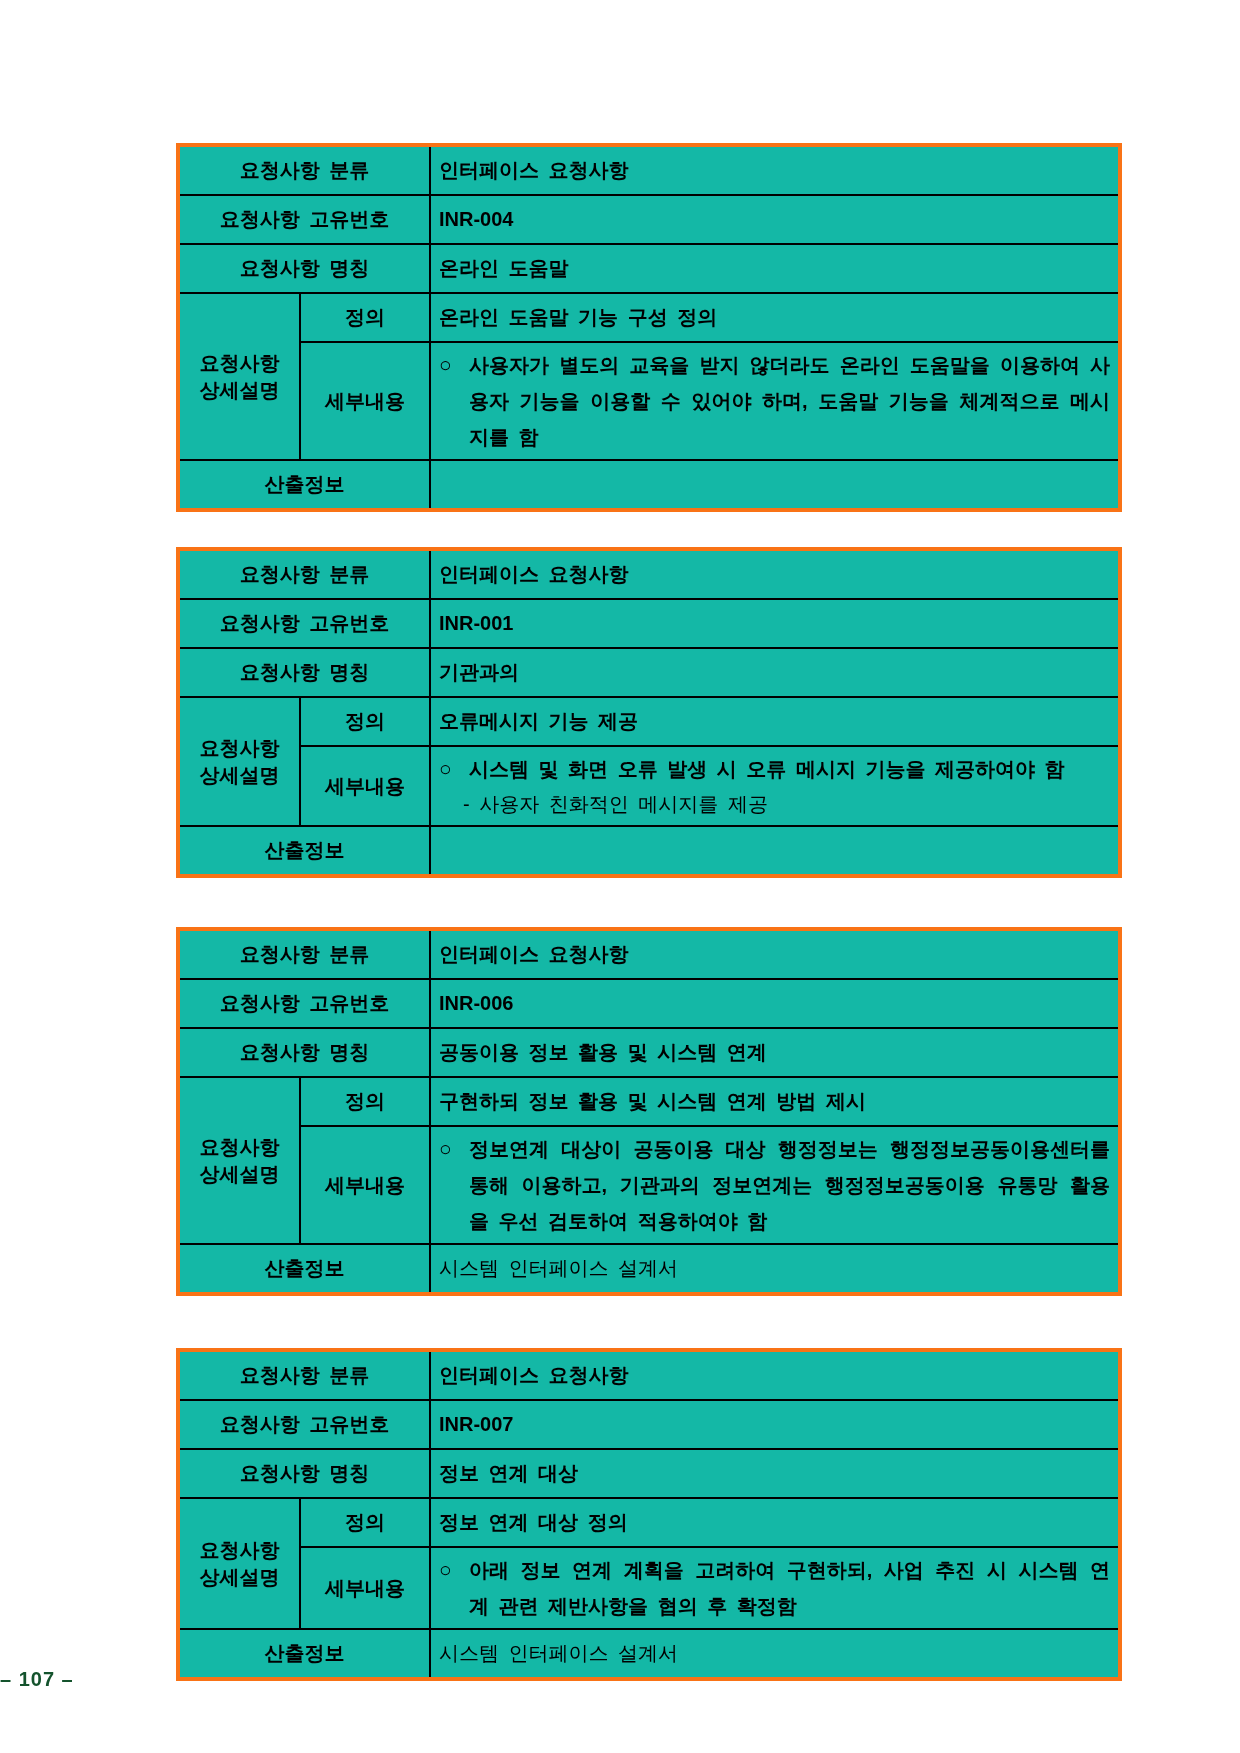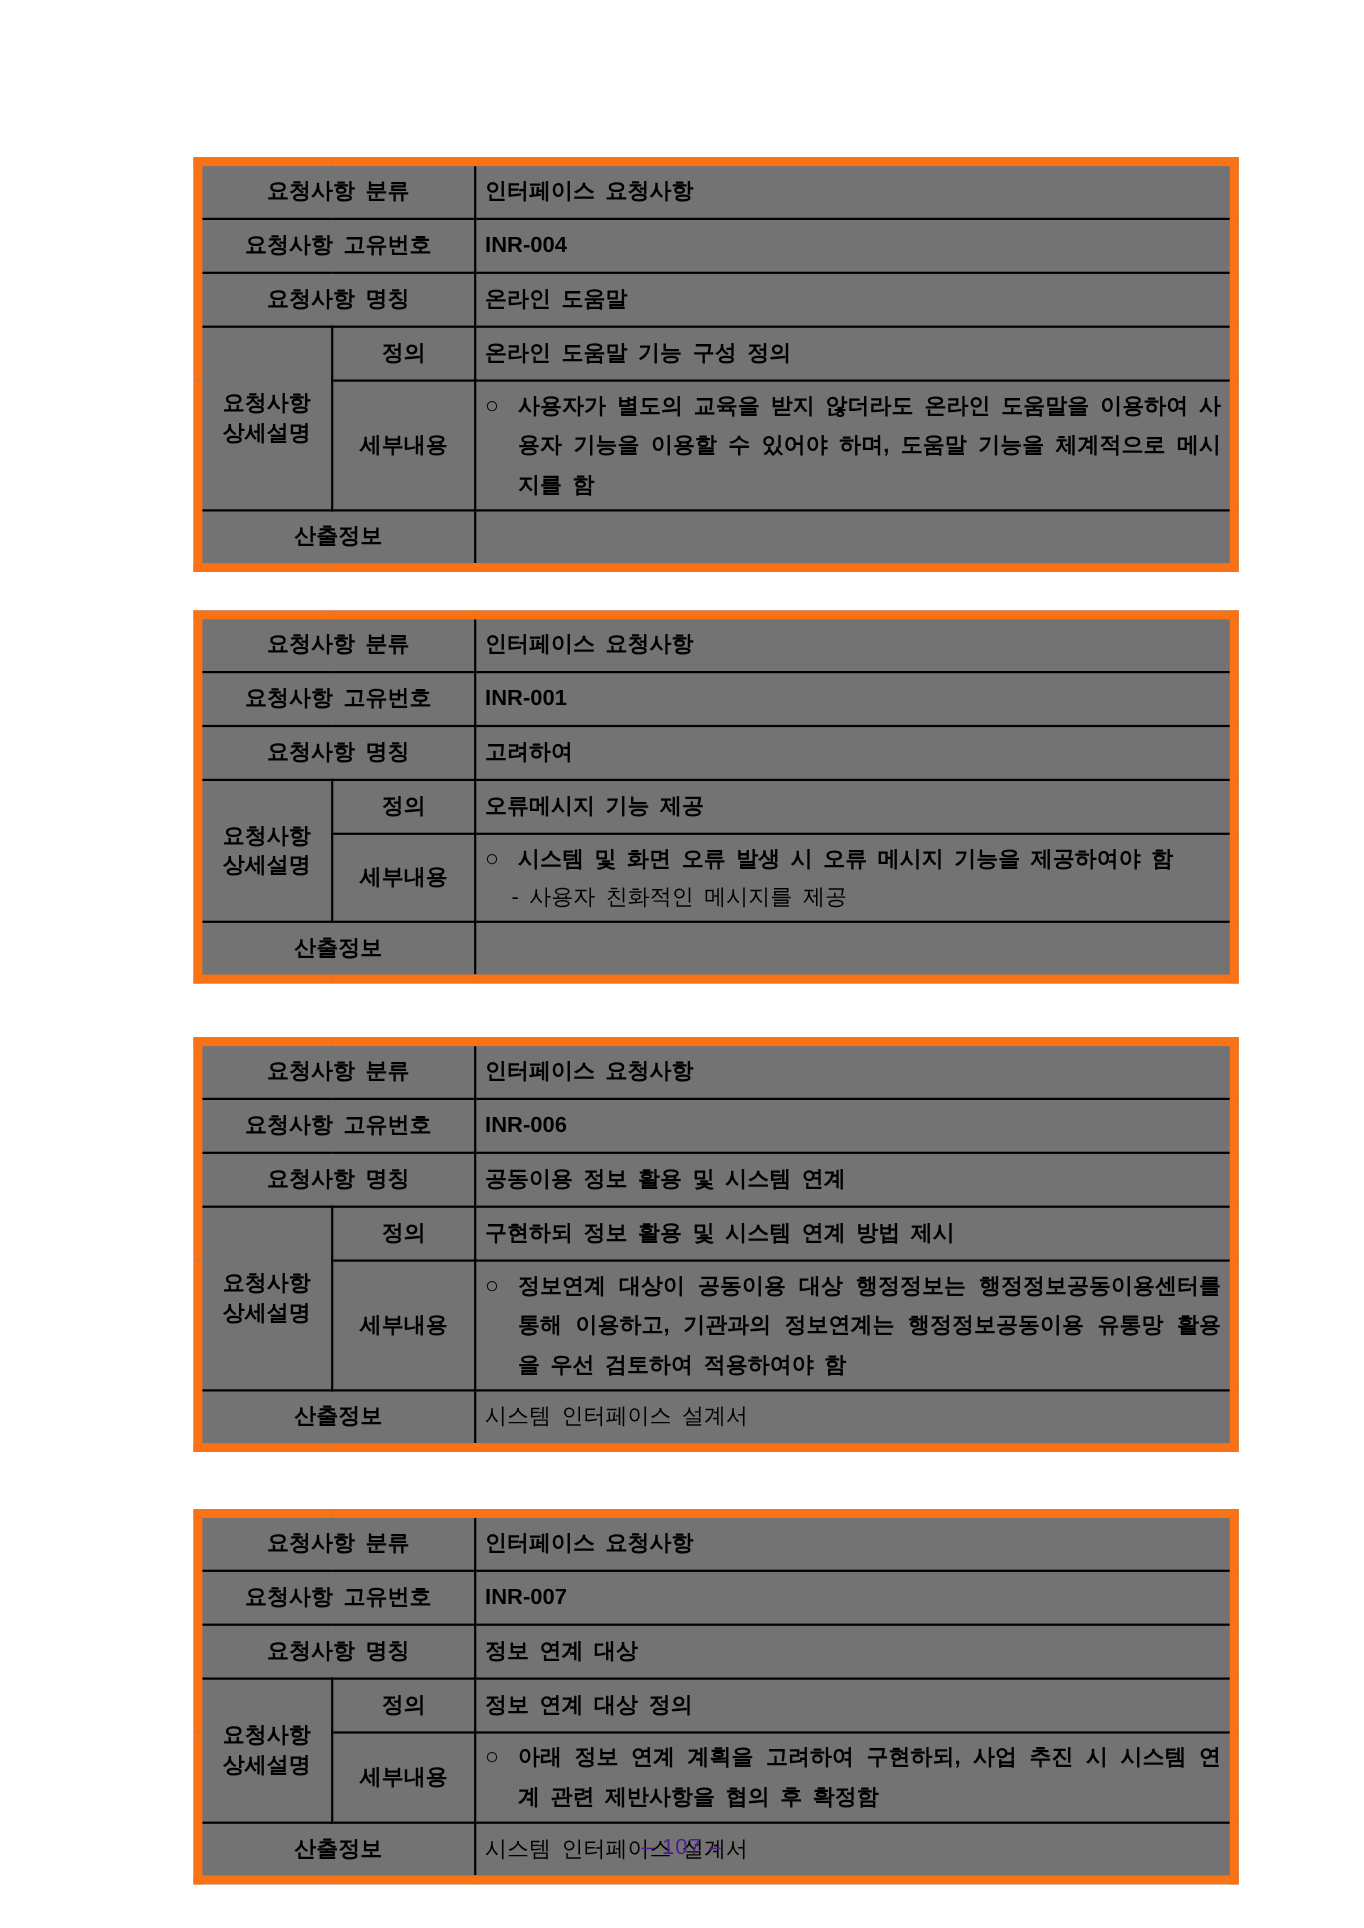--- a/index.html
+++ b/index.html
@@ -19,22 +19,22 @@
   .content {
     position: absolute;
     left: 176px;
     top: 143px;
     width: 942px;
   }
   table.req-table {
     width: 942px;
     border-collapse: collapse;
     table-layout: fixed;
-    border: 8px solid #f97316;
-    background: #737373;
+    border: 4px solid #f97316;
+    background: #14b8a6;
   }
   table.req-table td {
     border: 2px solid #000000;
     vertical-align: middle;
     font-size: 20px;
     line-height: 1.35;
     word-spacing: 4px;
     padding: 4px 8px;
   }
   td.label {
@@ -77,25 +77,25 @@
   .detail-t3 { min-height: 92px; }
   .detail-t4 { min-height: 70px; }
   .gap1 { margin-top: 35px; }
   .gap2 { margin-top: 49px; }
   .gap3 { margin-top: 52px; }
   .page-number {
     position: absolute;
     top: 1668px;
     left: 0;
     width: 100%;
-    text-align: center;
+    text-align: left;
     font-size: 20px;
-    font-weight: 400;
+    font-weight: 700;
     letter-spacing: 1px;
-    color: #4c1d95;
+    color: #14532d;
   }
 </style>
 </head>
 <body>
 
 <div class="page">
   <div class="content">
 
     <table class="req-table">
       <colgroup>
@@ -147,21 +147,21 @@
         <tr class="simple-row">
           <td colspan="2" class="label">요청사항 분류</td>
           <td class="value b">인터페이스 요청사항</td>
         </tr>
         <tr class="simple-row">
           <td colspan="2" class="label">요청사항 고유번호</td>
           <td class="value b">INR-001</td>
         </tr>
         <tr class="simple-row">
           <td colspan="2" class="label">요청사항 명칭</td>
-          <td class="value b">고려하여</td>
+          <td class="value b">기관과의</td>
         </tr>
         <tr class="simple-row">
           <td rowspan="2" class="label">요청사항 상세설명</td>
           <td class="label">정의</td>
           <td class="value b">오류메시지 기능 제공</td>
         </tr>
         <tr>
           <td class="label">세부내용</td>
           <td class="value detail-cell">
             <div class="detail-t2">

